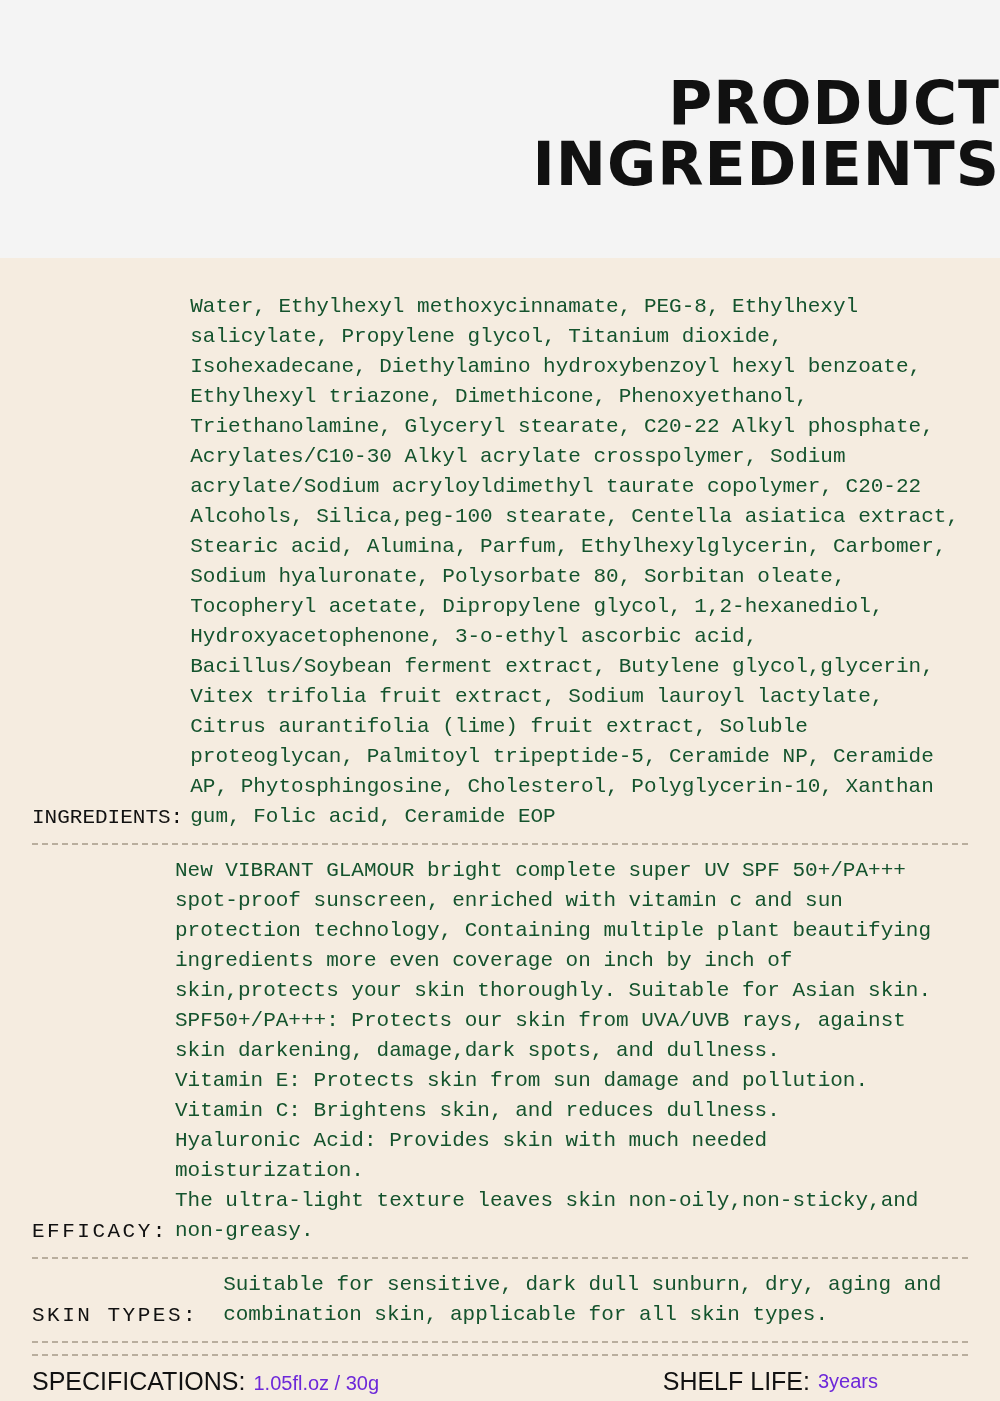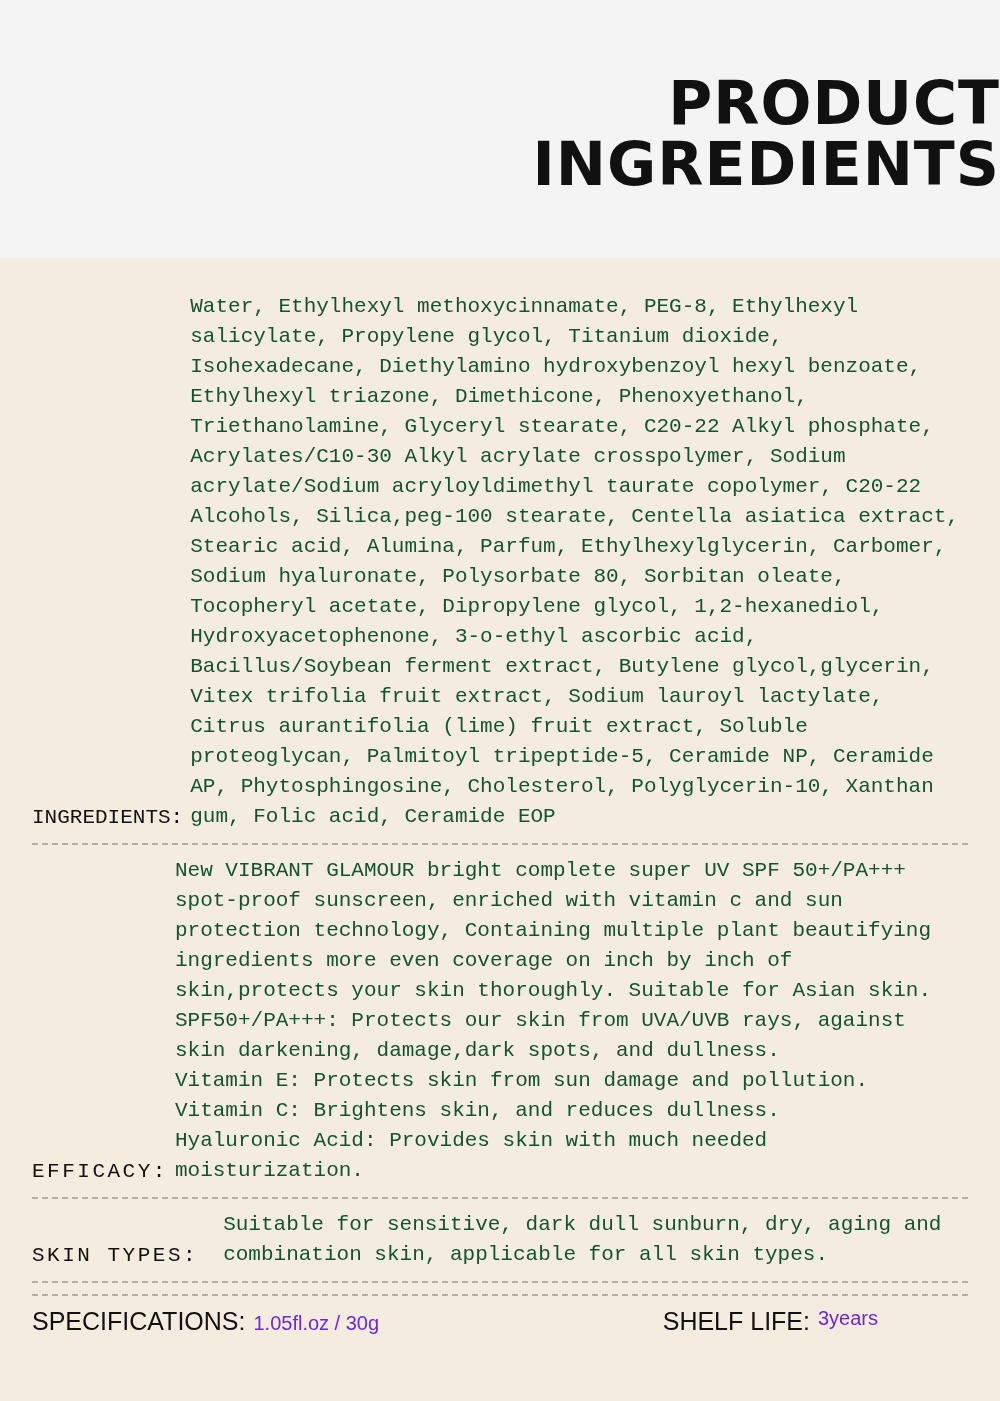--- a/index.html
+++ b/index.html
@@ -103,21 +103,21 @@
   .footer-row .spec-value,
   .footer-row .shelf-value {
     font-size: 20px;
     color: #6d28d9;
     margin-left: 8px;
   }
   .footer-right {
     margin-left: auto;
     margin-right: 90px;
     display: flex;
-    align-items: flex-start;
+    align-items: center;
   }
   .bottom-strip {
     height: 0px;
   }
 </style>
 </head>
 <body>
 
 <div class="page">
 
@@ -136,20 +136,21 @@
     <hr class="divider">
 
     <div class="section efficacy">
       <div class="label spaced">EFFICACY:</div>
       <div class="content">
         <p>New VIBRANT GLAMOUR bright complete super UV SPF 50+/PA+++ spot-proof sunscreen, enriched with vitamin c and sun protection technology, Containing multiple plant beautifying ingredients more even coverage on inch by inch of skin,protects your skin thoroughly. Suitable for Asian skin.</p>
         <p>SPF50+/PA+++: Protects our skin from UVA/UVB rays, against skin darkening, damage,dark spots, and dullness.</p>
         <p>Vitamin E: Protects skin from sun damage and pollution.</p>
         <p>Vitamin C: Brightens skin, and reduces dullness.</p>
         <p>Hyaluronic Acid: Provides skin with much needed moisturization.</p>
+        <p>The ultra-light texture leaves skin non-oily,non-sticky,and non-greasy.</p>
       </div>
     </div>
 
     <hr class="divider">
 
     <div class="section skin">
       <div class="label spaced">SKIN TYPES:</div>
       <div class="content">Suitable for sensitive, dark dull sunburn, dry, aging and combination skin, applicable for all skin types.</div>
     </div>
 

